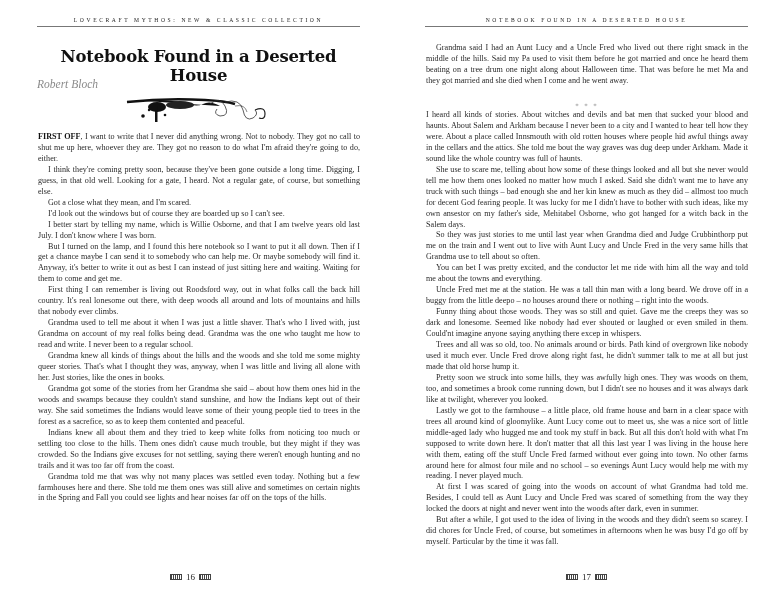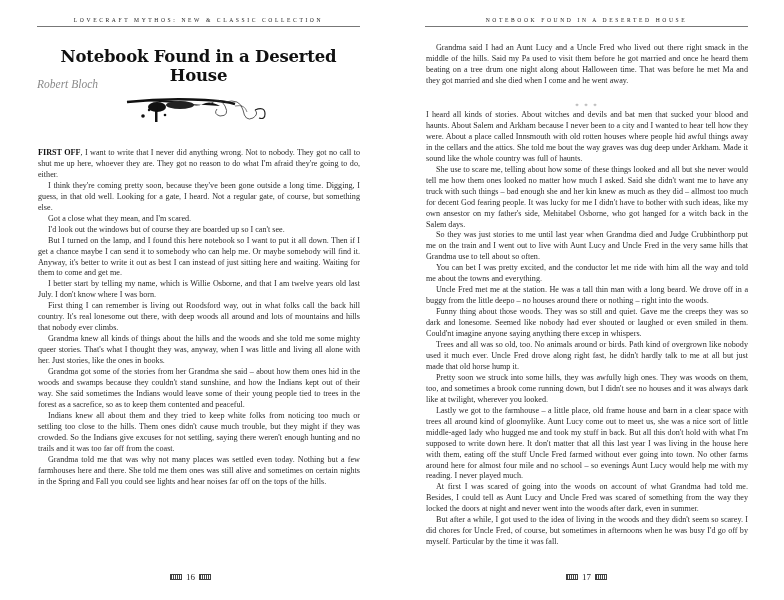--- a/index.html
+++ b/index.html
@@ -10,21 +10,21 @@
   .running-head { position: absolute; top: 17px; font-family: "Liberation Serif", serif; font-size: 5.6px; letter-spacing: 2.6px; text-transform: uppercase; color: #222; white-space: nowrap; text-align: center; }
   .page.left .running-head { left: 37px; width: 323px; }
   .page.right .running-head { left: 33px; width: 323px; }
   .head-rule { position: absolute; top: 26px; height: 0; border-top: 0.8px solid #777; }
   .page.left .head-rule { left: 37px; width: 323px; }
   .page.right .head-rule { left: 33px; width: 323px; }
   .title { position: absolute; top: 47px; left: 37px; width: 323px; text-align: center; font-family: "DejaVu Serif", serif; font-weight: bold; font-size: 16.5px; letter-spacing: -0.2px; color: #111; }
   .author { position: absolute; top: 78px; left: 37px; width: 323px; text-align: left; font-family: "Liberation Serif", serif; font-style: italic; font-size: 11.5px; color: #8a8a8a; }
   .ornament { position: absolute; top: 96px; left: 125px; width: 150px; height: 30px; }
   .text { position: absolute; font-family: "Liberation Serif", serif; font-size: 8.15px; line-height: 10.95px; color: #2a2a2a; text-align: justify; }
-  .page.left .text { left: 38px; width: 322px; top: 148px; }
+  .page.left .text { left: 38px; width: 322px; top: 132px; }
   .page.right .text.top { left: 34px; width: 322px; top: 16px; }
   .page.right .text.main { left: 34px; width: 322px; top: 113px; }
   .text p { margin: 0; text-indent: 10px; }
   .text p.first { text-indent: 0; }
   .lead { font-weight: bold; color: #111; }
   .scene-break { position: absolute; top: 102px; left: 34px; width: 322px; text-align: center; font-size: 6px; color: #888; letter-spacing: 2px; }
   .folio { position: absolute; top: 572px; font-family: "Liberation Serif", serif; font-size: 9px; color: #222; display: flex; align-items: center; gap: 4px; }
   .page.left .folio { left: 170px; }
   .page.right .folio { left: 174px; }
   .folio .deco { display: inline-block; width: 10px; height: 4px; background: repeating-linear-gradient(90deg, #444 0 1px, #fff 1px 2px); border: 0.5px solid #444; }
@@ -49,23 +49,24 @@
     <path d="M85 8 Q95 0 100 10 Q105 20 95 20 Q88 18 92 13" stroke="#333" stroke-width="0.8" fill="none"></path>
     <path d="M100 6 Q115 2 118 14 Q120 26 128 22 Q134 18 130 14" stroke="#333" stroke-width="0.8" fill="none"></path>
     <path d="M110 10 Q120 8 122 16" stroke="#333" stroke-width="0.6" fill="none"></path>
     <path d="M130 14 Q140 10 140 18 Q140 24 134 22" stroke="#222" stroke-width="1.2" fill="none"></path>
   </svg>
   <div class="text">
     <p class="first"><span class="lead">FIRST OFF</span><span>, I want to write that I never did anything wrong. Not to nobody. They got no call to shut me up here, whoever they are. They got no reason to do what I'm afraid they're going to do, either.</span></p>
     <p>I think they're coming pretty soon, because they've been gone outside a long time. Digging, I guess, in that old well. Looking for a gate, I heard. Not a regular gate, of course, but something else.</p>
     <p>Got a close what they mean, and I'm scared.</p>
     <p>I'd look out the windows but of course they are boarded up so I can't see.</p>
+    <p>I better start by telling my name, which is Willie Osborne, and that I am twelve years old last July. I don't know where I was born.</p>
     <p>But I turned on the lamp, and I found this here notebook so I want to put it all down. Then if I get a chance maybe I can send it to somebody who can help me. Or maybe somebody will find it. Anyway, it's better to write it out as best I can instead of just sitting here and waiting. Waiting for them to come and get me.</p>
-    <p>I better start by telling my name, which is Willie Osborne, and that I am twelve years old last July. I don't know where I was born.</p>
     <p>First thing I can remember is living out Roodsford way, out in what folks call the back hill country. It's real lonesome out there, with deep woods all around and lots of mountains and hills that nobody ever climbs.</p>
+    <p>Grandma used to tell me about it when I was just a little shaver. That's who I lived with, just Grandma on account of my real folks being dead. Grandma was the one who taught me how to read and write. I never been to a regular school.</p>
     <p>Grandma knew all kinds of things about the hills and the woods and she told me some mighty queer stories. That's what I thought they was, anyway, when I was little and living all alone with her. Just stories, like the ones in books.</p>
     <p>Grandma got some of the stories from her Grandma she said – about how them ones hid in the woods and swamps because they couldn't stand sunshine, and how the Indians kept out of their way. She said sometimes the Indians would leave some of their young people tied to trees in the forest as a sacrefice, so as to keep them contented and peaceful.</p>
     <p>Indians knew all about them and they tried to keep white folks from noticing too much or settling too close to the hills. Them ones didn't cause much trouble, but they might if they was crowded. So the Indians give excuses for not settling, saying there weren't enough hunting and no trails and it was too far off from the coast.</p>
     <p>Grandma told me that was why not many places was settled even today. Nothing but a few farmhouses here and there. She told me them ones was still alive and sometimes on certain nights in the Spring and Fall you could see lights and hear noises far off on the tops of the hills.</p>
   </div>
   <div class="folio">
     <span class="deco"></span>
     <span>16</span>
     <span class="deco"></span>
   </div>
@@ -78,21 +79,21 @@
     <p>Grandma said I had an Aunt Lucy and a Uncle Fred who lived out there right smack in the middle of the hills. Said my Pa used to visit them before he got married and once he heard them beating on a tree drum one night along about Halloween time. That was before he met Ma and they got married and she died when I come and he went away.</p>
   </div>
   <div class="scene-break">* * *</div>
   <div class="text main" style="top:110px;">
     <p class="first">I heard all kinds of stories. About witches and devils and bat men that sucked your blood and haunts. About Salem and Arkham because I never been to a city and I wanted to hear tell how they were. About a place called Innsmouth with old rotten houses where people hid awful things away in the cellars and the attics. She told me bout the way graves was dug deep under Arkham. Made it sound like the whole country was full of haunts.</p>
     <p>She use to scare me, telling about how some of these things looked and all but she never would tell me how them ones looked no matter how much I asked. Said she didn't want me to have any truck with such things – bad enough she and her kin knew as much as they did – allmost too much for decent God fearing people. It was lucky for me I didn't have to bother with such ideas, like my own ansestor on my father's side, Mehitabel Osborne, who got hanged for a witch back in the Salem days.</p>
     <p>So they was just stories to me until last year when Grandma died and Judge Crubbinthorp put me on the train and I went out to live with Aunt Lucy and Uncle Fred in the very same hills that Grandma use to tell about so often.</p>
     <p>You can bet I was pretty excited, and the conductor let me ride with him all the way and told me about the towns and everything.</p>
     <p>Uncle Fred met me at the station. He was a tall thin man with a long beard. We drove off in a buggy from the little deepo – no houses around there or nothing – right into the woods.</p>
     <p>Funny thing about those woods. They was so still and quiet. Gave me the creeps they was so dark and lonesome. Seemed like nobody had ever shouted or laughed or even smiled in them. Could'nt imagine anyone saying anything there excep in whispers.</p>
-    <p>Trees and all was so old, too. No animals around or birds. Path kind of overgrown like nobody used it much ever. Uncle Fred drove along right fast, he didn't hardly talk to me at all but just made that old horse hump it.</p>
+    <p>Trees and all was so old, too. No animals around or birds. Path kind of overgrown like nobody used it much ever. Uncle Fred drove along right fast, he didn't summer talk to me at all but just made that old horse hump it.</p>
     <p>Pretty soon we struck into some hills, they was awfully high ones. They was woods on them, too, and sometimes a brook come running down, but I didn't see no houses and it was always dark like at twilight, wherever you looked.</p>
     <p>Lastly we got to the farmhouse – a little place, old frame house and barn in a clear space with trees all around kind of gloomylike. Aunt Lucy come out to meet us, she was a nice sort of little middle-aged lady who hugged me and took my stuff in back. But all this don't hold with what I'm supposed to write down here. It don't matter that all this last year I was living in the house here with them, eating off the stuff Uncle Fred farmed without ever going into town. No other farms around here for almost four mile and no school – so evenings Aunt Lucy would help me with my reading. I never played much.</p>
     <p>At first I was scared of going into the woods on account of what Grandma had told me. Besides, I could tell as Aunt Lucy and Uncle Fred was scared of something from the way they locked the doors at night and never went into the woods after dark, even in summer.</p>
     <p>But after a while, I got used to the idea of living in the woods and they didn't seem so scarey. I did chores for Uncle Fred, of course, but sometimes in afternoons when he was busy I'd go off by myself. Particular by the time it was fall.</p>
   </div>
   <div class="folio">
     <span class="deco"></span>
     <span>17</span>
     <span class="deco"></span>
   </div>

